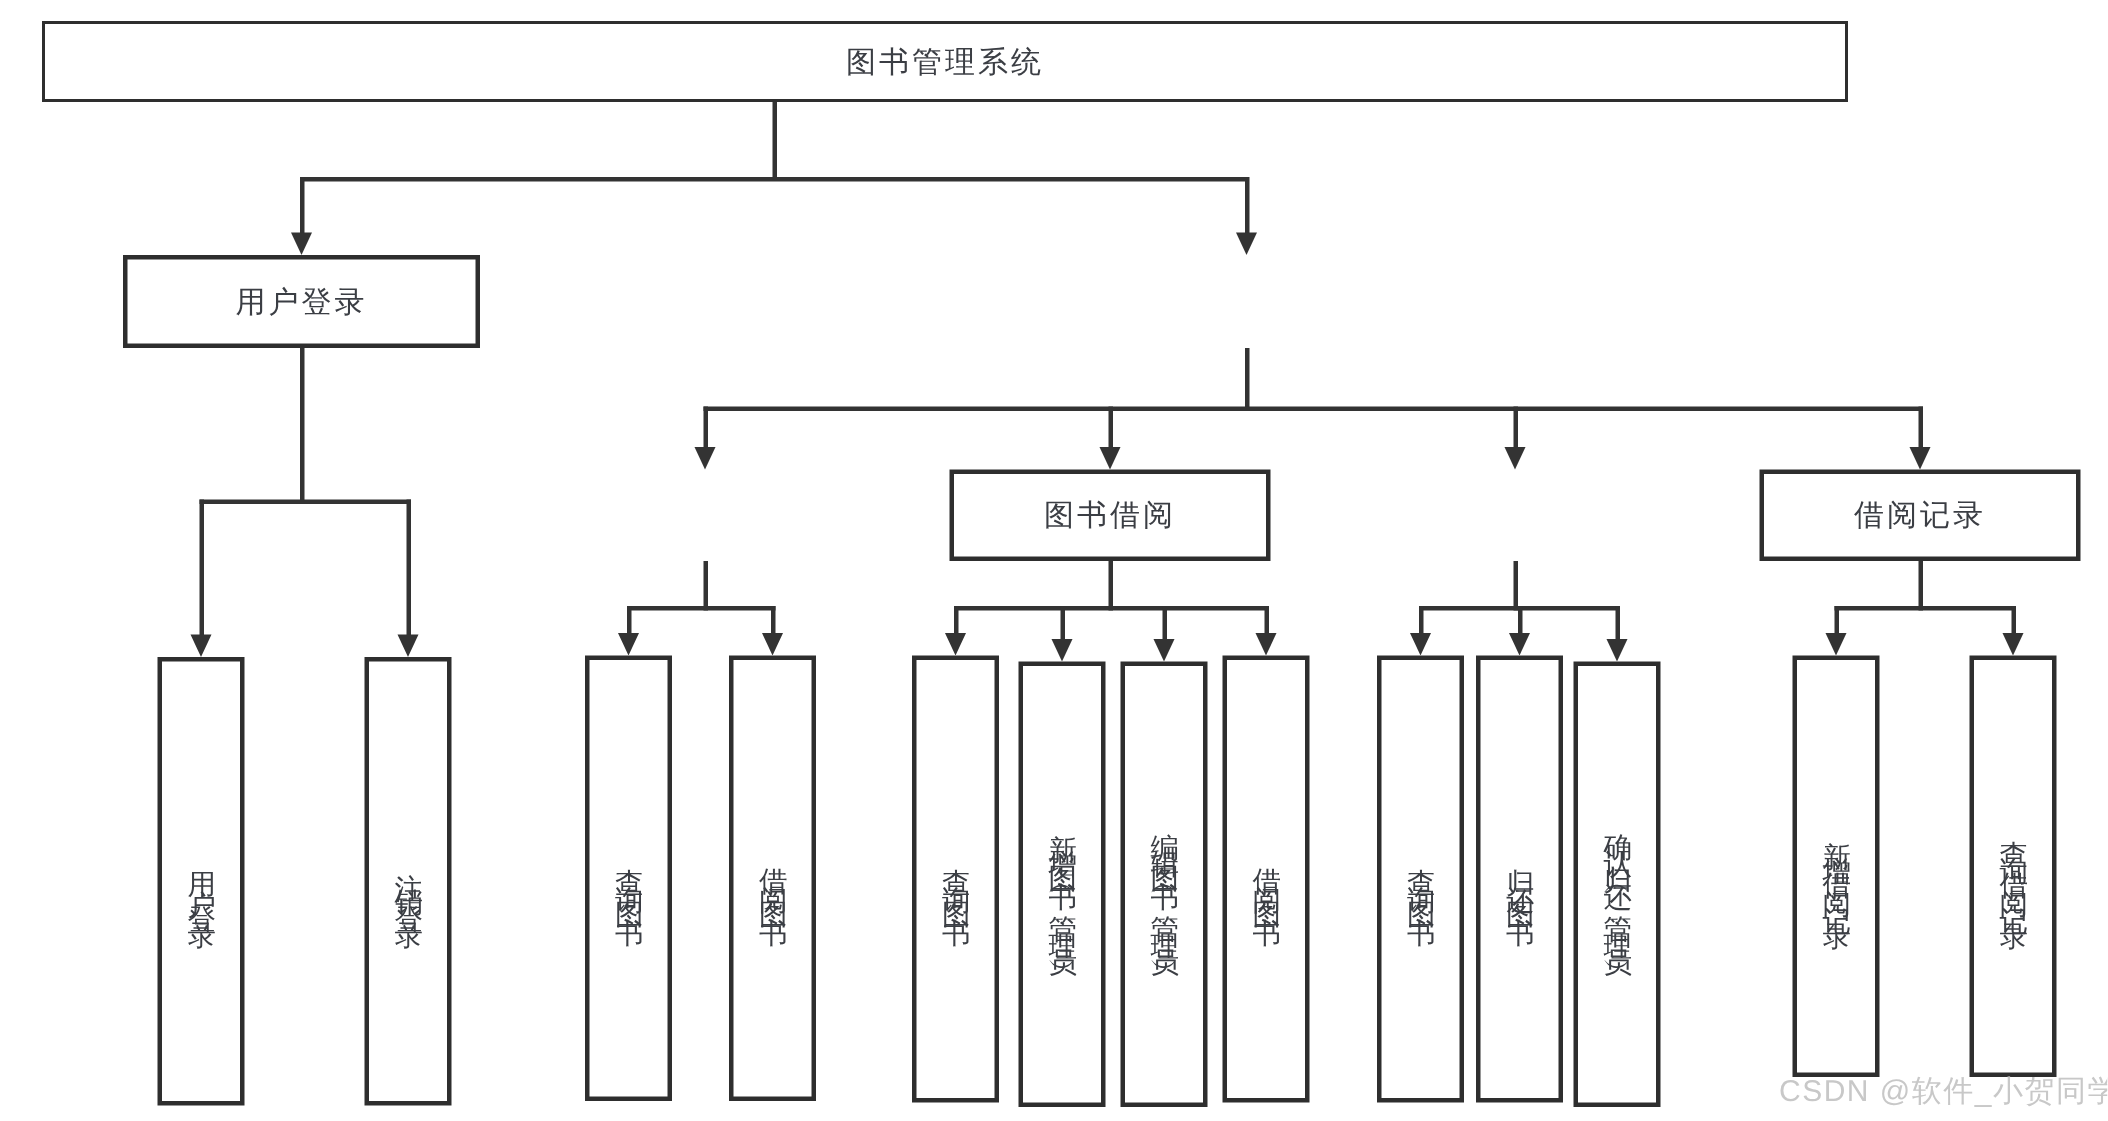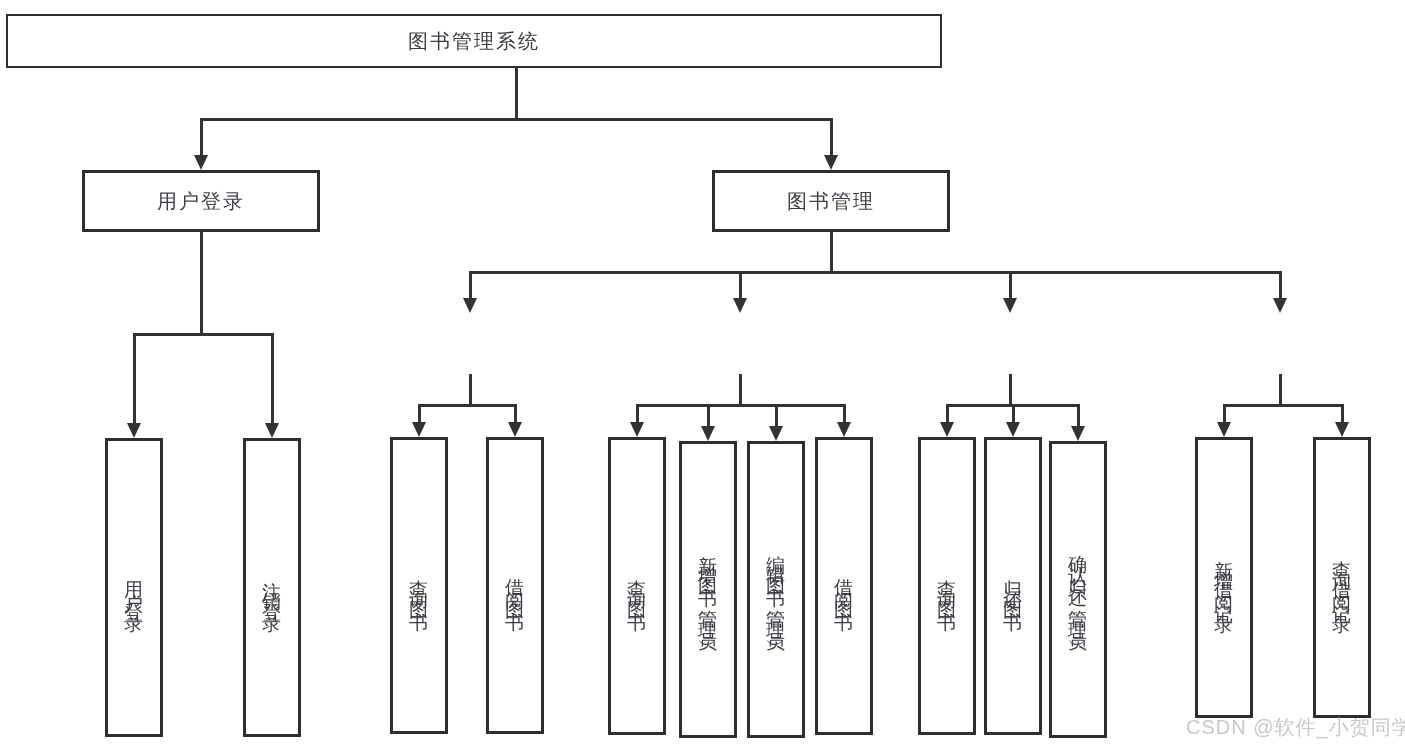--- a/index.html
+++ b/index.html
@@ -48,56 +48,59 @@
     color: #c8c8c8;
     white-space: nowrap;
     z-index: 5;
   }
 </style>
 </head>
 <body>
 
 <div class="canvas">
 
-  <div class="box root" style="left:6px; top:14px; width:936px; height:54px;">
+  <div class="box root" style="left:28px; top:14px; width:1204px; height:54px;">
     <span class="hlabel">图书管理系统</span>
   </div>
 
   <div class="lv" style="left:515px; top:68px;  height:52px;"></div>
   <div class="lh" style="left:200px; top:118px; width:632px;"></div>
   <div class="lv" style="left:200px; top:118px; height:39px;"></div>
   <div class="arr" style="left:194px; top:155px;"></div>
   <div class="lv" style="left:830px; top:118px; height:39px;"></div>
   <div class="arr" style="left:824px; top:155px;"></div>
 
   <div class="box" style="left:82px; top:170px; width:238px; height:62px;">
     <span class="hlabel">用户登录</span>
-  </div>
-  <div class="box" style="left:712px; top:170px; width:238px; height:62px;">
-    <span class="hlabel">图书管理</span>
   </div>
 
   <div class="lv" style="left:200px; top:232px; height:104px;"></div>
   <div class="lh" style="left:132.5px; top:333px; width:141px;"></div>
   <div class="lv" style="left:132.5px; top:333px; height:91px;"></div>
   <div class="arr" style="left:126.5px; top:423px;"></div>
   <div class="lv" style="left:270.5px; top:333px; height:91px;"></div>
   <div class="arr" style="left:264.5px; top:423px;"></div>
 
   <div class="lv" style="left:829.5px; top:232px; height:42px;"></div>
   <div class="lh" style="left:468.5px; top:271px; width:813px;"></div>
   <div class="lv" style="left:468.5px;  top:271px; height:29px;"></div>
   <div class="arr" style="left:462.5px;  top:298px;"></div>
   <div class="lv" style="left:738.5px;  top:271px; height:29px;"></div>
   <div class="arr" style="left:732.5px;  top:298px;"></div>
   <div class="lv" style="left:1008.5px; top:271px; height:29px;"></div>
   <div class="arr" style="left:1002.5px; top:298px;"></div>
   <div class="lv" style="left:1278.5px; top:271px; height:29px;"></div>
   <div class="arr" style="left:1272.5px; top:298px;"></div>
 
+  <div class="box" style="left:633px;  top:313px; width:214px; height:61px;">
+    <span class="hlabel">图书借阅</span>
+  </div>
+  <div class="box" style="left:1173px; top:313px; width:214px; height:61px;">
+    <span class="hlabel">借阅记录</span>
+  </div>
 
   <div class="lv" style="left:468.5px; top:374px; height:33px;"></div>
   <div class="lh" style="left:417.5px; top:404px; width:99px;"></div>
   <div class="lv" style="left:417.5px; top:404px; height:20px;"></div>
   <div class="arr" style="left:411.5px; top:422px;"></div>
   <div class="lv" style="left:513.5px; top:404px; height:20px;"></div>
   <div class="arr" style="left:507.5px; top:422px;"></div>
 
   <div class="lv" style="left:738.5px; top:374px; height:33px;"></div>
   <div class="lh" style="left:635.5px; top:404px; width:210px;"></div>

